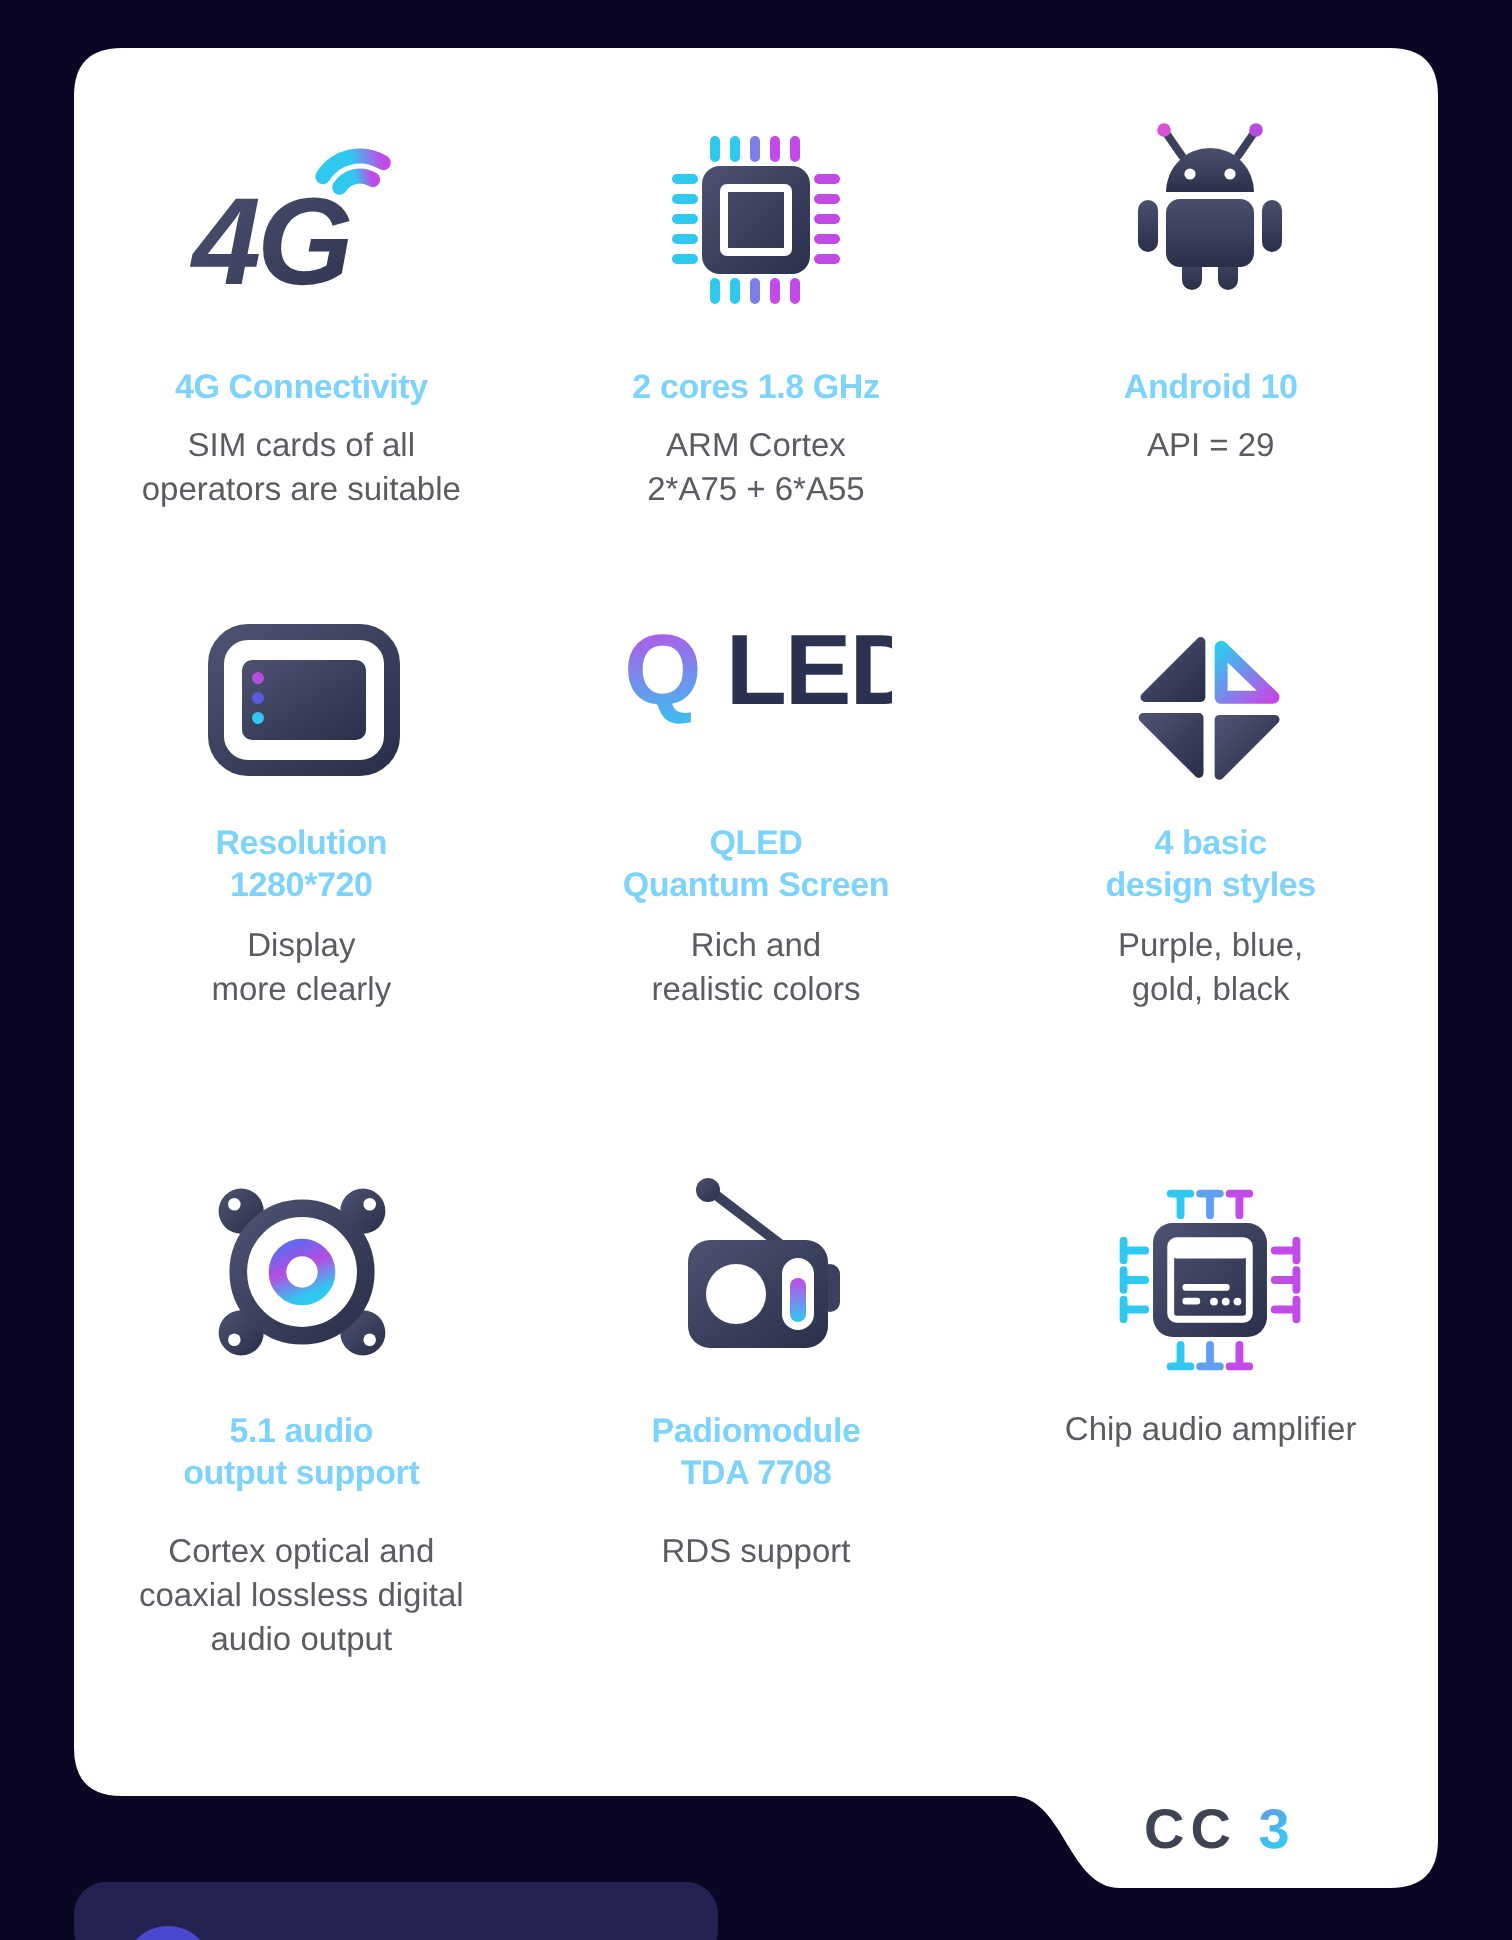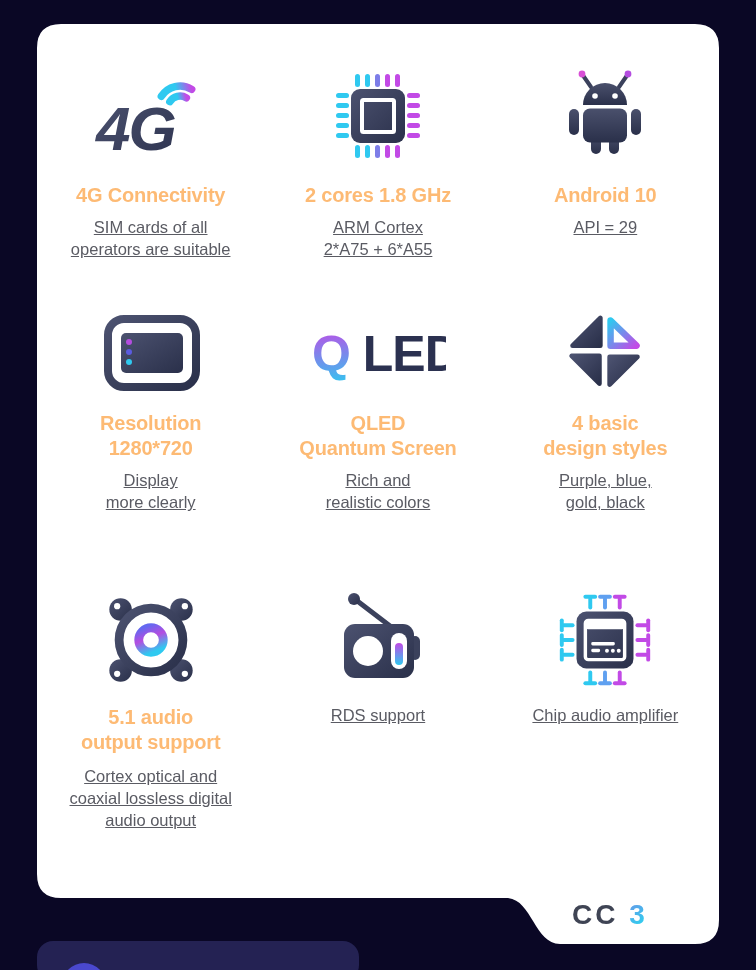--- a/index.html
+++ b/index.html
@@ -6,29 +6,29 @@
   .page{position:relative;width:756px;height:970px;overflow:hidden;background:#0a0725;
         font-family:"Liberation Sans",sans-serif;}
   .bg-svg{position:absolute;left:0;top:0;z-index:0;}
   .grid{position:absolute;left:37px;top:24px;width:682px;height:874px;z-index:1;
         display:grid;grid-template-columns:repeat(3,1fr);grid-template-rows:250px 276px 330px;
         padding-top:18px;box-sizing:border-box;}
   .tile{display:flex;flex-direction:column;align-items:center;text-align:center;}
   .tile.row1{padding-top:16px;}
   .tile.row2{padding-top:14px;}
   .tile.row3{padding-top:16px;}
-  .icon-wrap{display:flex;align-items:center;justify-content:center;}
+  .icon-wrap{display:flex;justify-content:center;}
   .row1 .icon-wrap{height:116px;}
   .row2 .icon-wrap{height:96px;}
   .row3 .icon-wrap{height:112px;}
-  .f-title{margin-top:9px;font-size:20px;font-weight:bold;color:#fdba74;line-height:1.26;
+  .f-title{margin-top:9px;font-size:17px;font-weight:bold;color:#7dd3fc;line-height:1.26;
            white-space:pre-line;letter-spacing:-0.2px;}
   .row2 .f-title{}
   .row3 .f-title{min-height:52px;}
-  .f-sub{margin-top:9px;font-size:16.5px;color:#5a5b63;line-height:1.32;white-space:pre-line;text-decoration:underline;}
+  .f-sub{margin-top:9px;font-size:16.5px;color:#5a5b63;line-height:1.32;white-space:pre-line;}
   .logo{position:absolute;left:568px;top:897px;z-index:2;}
 </style>
 </head>
 <body>
 
 <div class="page">
 
   <svg class="bg-svg" width="756" height="970" viewBox="0 0 756 970">
     <path d="M 61 24 L 695 24 Q 719 24 719 48 L 719 920 Q 719 944 695 944 L 560 944
              C 534 944 532 898 506 898 L 61 898 Q 37 898 37 874 L 37 48 Q 37 24 61 24 Z" fill="#ffffff"></path>
@@ -252,20 +252,22 @@
           </defs>
           <line x1="36" y1="12" x2="70" y2="38" stroke="#3b415c" stroke-width="5" stroke-linecap="round"></line>
           <circle cx="34" cy="11" r="6" fill="url(#gSlate8)"></circle>
           <rect x="90" y="48" width="10" height="24" rx="5" fill="#3b415c"></rect>
           <rect x="24" y="36" width="70" height="54" rx="11" fill="url(#gSlate8)"></rect>
           <circle cx="48" cy="63" r="15" fill="#ffffff"></circle>
           <rect x="71" y="45" width="16" height="36" rx="8" fill="#ffffff"></rect>
           <rect x="75" y="55" width="8" height="22" rx="4" fill="url(#gBar)"></rect>
         </svg>
       </div>
+      <div class="f-title">Padiomodule
+TDA 7708</div>
       <div class="f-sub">RDS support</div>
     </div>
 
     <div class="tile row3">
       <div class="icon-wrap">
         <svg width="110" height="112" viewBox="0 0 112 112">
           <defs>
             <linearGradient id="gSlate9" x1="0" y1="0" x2="1" y2="1">
               <stop offset="0" stop-color="#4c5270"></stop>
                 <stop offset="1" stop-color="#2a304a"></stop>

